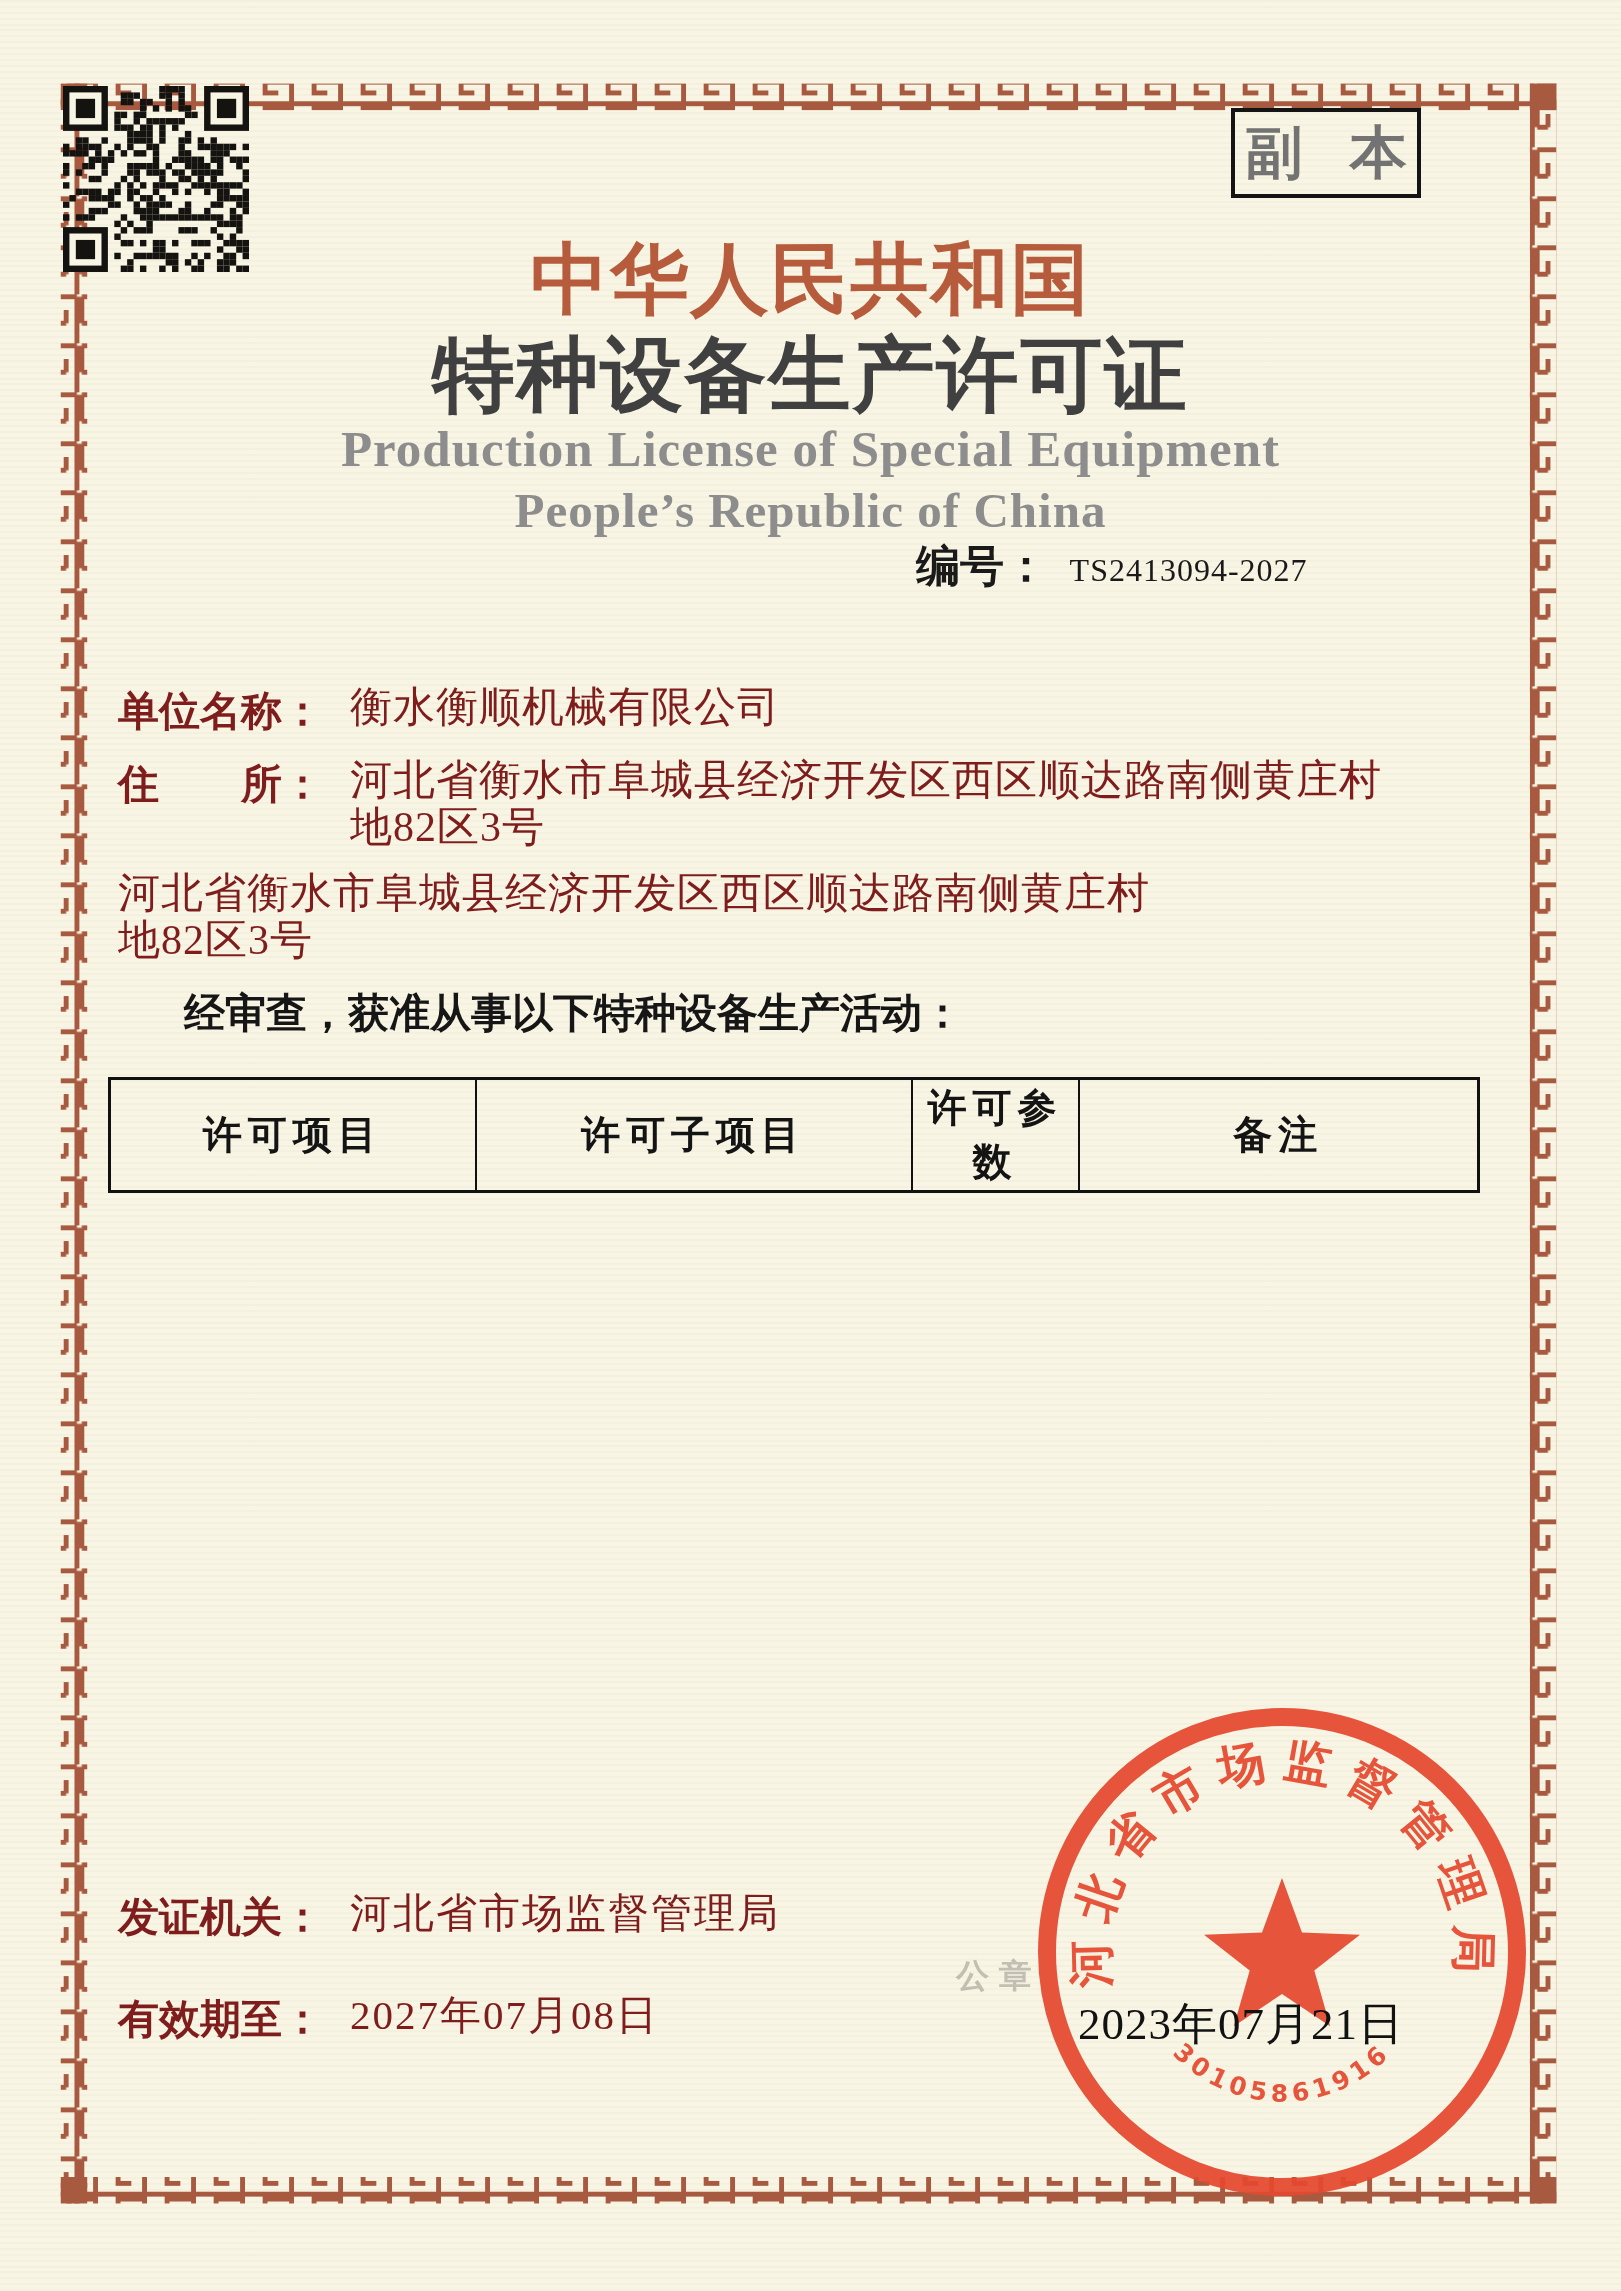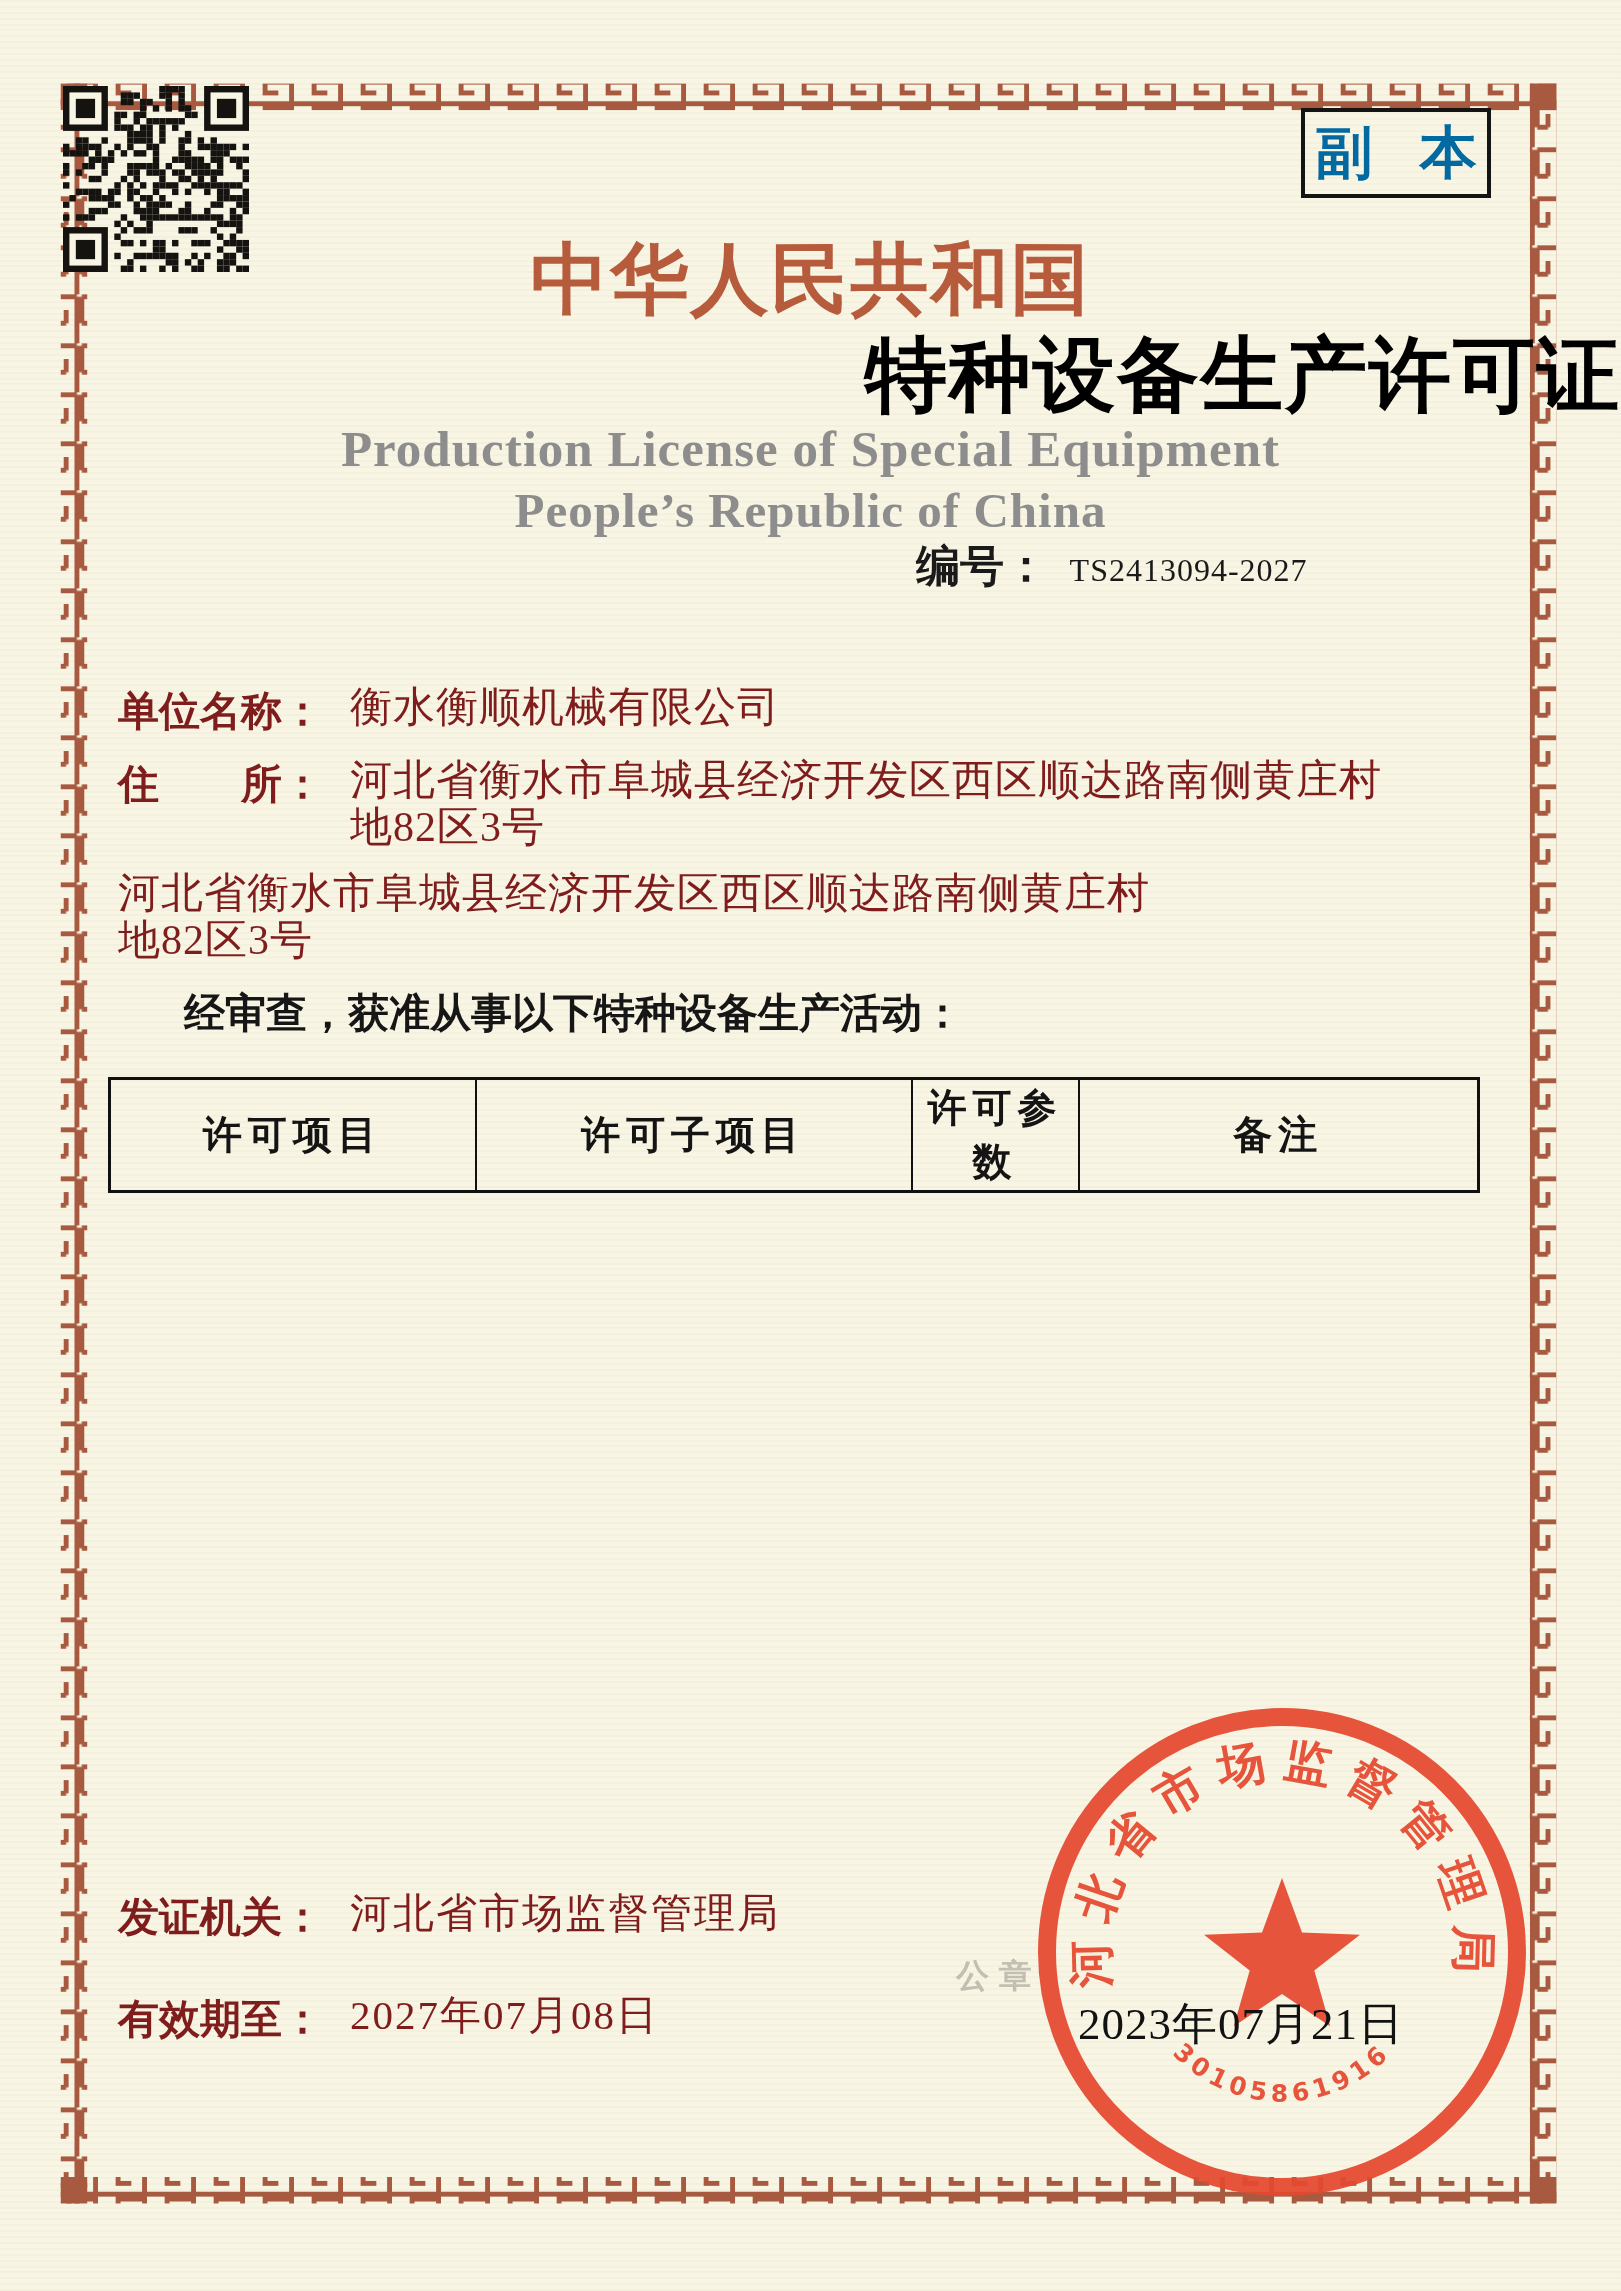--- a/index.html
+++ b/index.html
@@ -20,23 +20,23 @@
   svg{display:block;}
 
   
   .border-svg{position:absolute;left:0;top:0;z-index:1;}
 
   
   .qr{position:absolute;left:63px;top:86px;width:186px;height:186px;z-index:3;}
 
   
   .badge{
-    position:absolute;left:1301px;top:108px;width:182px;height:82px;z-index:3;
+    position:absolute;left:1231px;top:108px;width:182px;height:82px;z-index:3;
     border:4.9px solid #141414;display:flex;align-items:center;justify-content:center;
-    font-size:57px;font-weight:bold;color:#0369a1;word-spacing:33px;
+    font-size:57px;font-weight:bold;color:#737373;word-spacing:33px;
     font-family:"Liberation Serif","DejaVu Serif",serif;
   }
 
   
   .title1{left:0;right:0;top:228px;text-align:center;font-size:78px;font-weight:bold;letter-spacing:2px;z-index:2;}
   .title2{left:0;right:0;top:321px;text-align:center;font-size:82px;font-weight:bold;letter-spacing:2px;z-index:2;}
   .subtitle{left:0;right:0;text-align:center;font-weight:bold;color:#8d8d8d;letter-spacing:1px;z-index:2;}
   .sub1{top:420px;font-size:51px;}
   .sub2{top:482px;font-size:49px;}
 
@@ -427,21 +427,21 @@
       <rect x="0" y="22" width="7" height="7" fill="#151310"></rect>
       <rect x="1" y="23" width="5" height="5" fill="#f8f5e4"></rect>
       <rect x="2" y="24" width="3" height="3" fill="#151310"></rect>
     </svg>
 
   <div class="badge">
     <span>副 本</span>
   </div>
 
   <div class="abs title1" style="color:#b65c3c;font-family:Liberation Serif, serif;">中华人民共和国</div>
-  <div class="abs title2" style="color:#000000;text-align:right;">特种设备生产许可证</div>
+  <div class="abs title2" style="color:#404040;">特种设备生产许可证</div>
   <div class="abs subtitle sub1">Production License of Special Equipment</div>
   <div class="abs subtitle sub2">People’s Republic of China</div>
 
   <div class="abs license-no">
     <span class="lno-label">编号：</span>
     <span class="lno-value">TS2413094-2027</span>
   </div>
 
   <div class="abs frow row-company">
     <span class="lbl">单位名称：</span>

